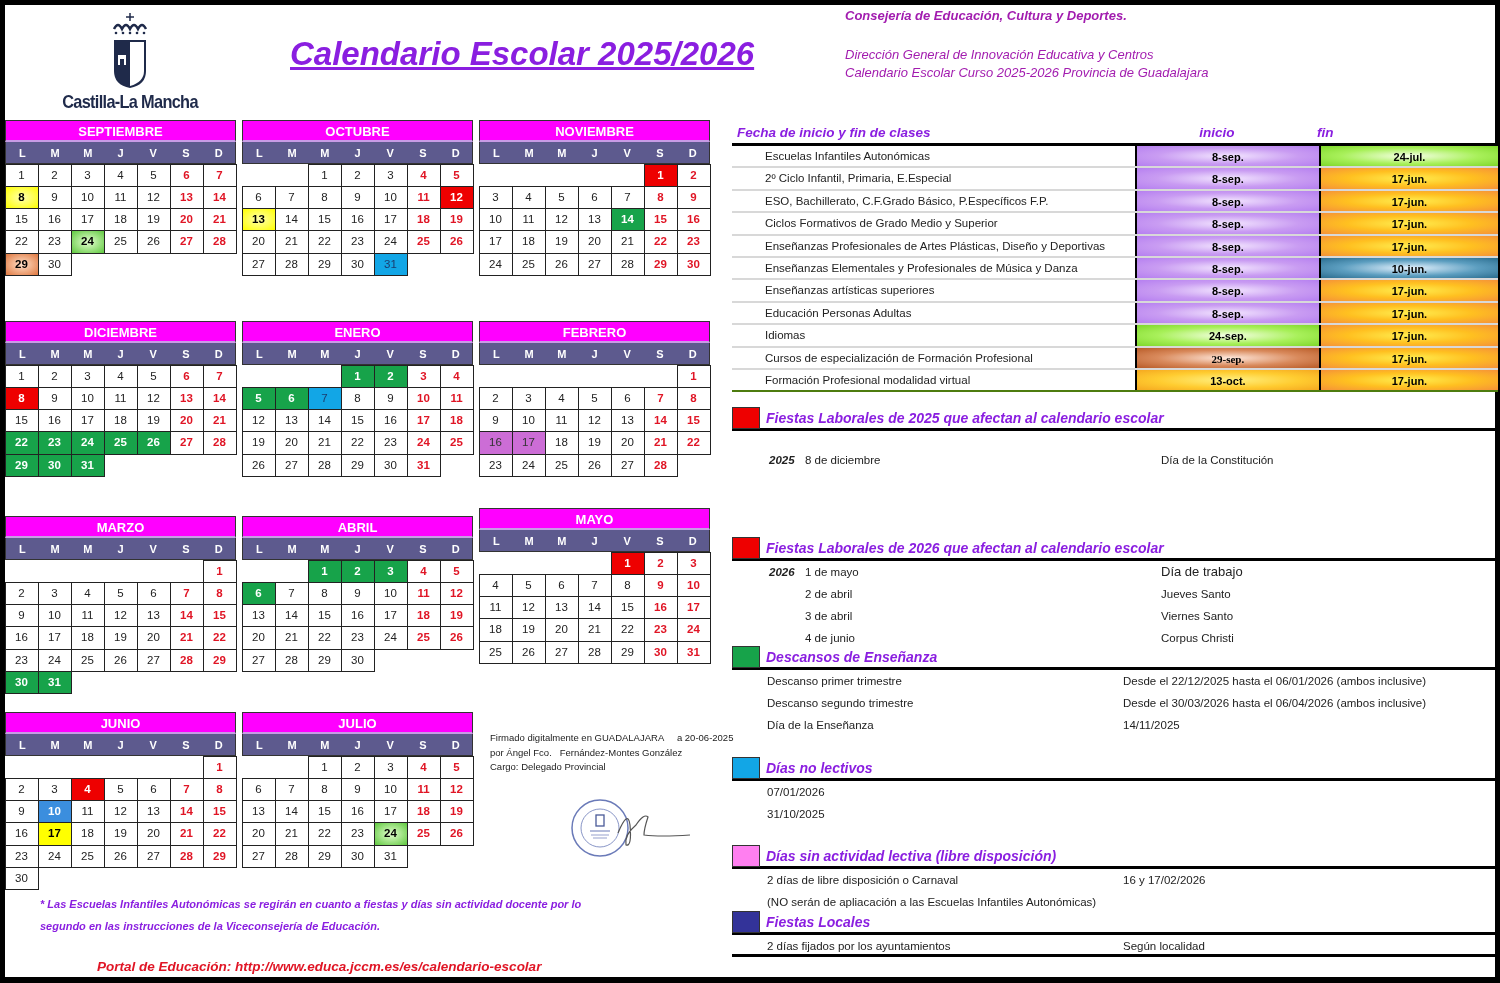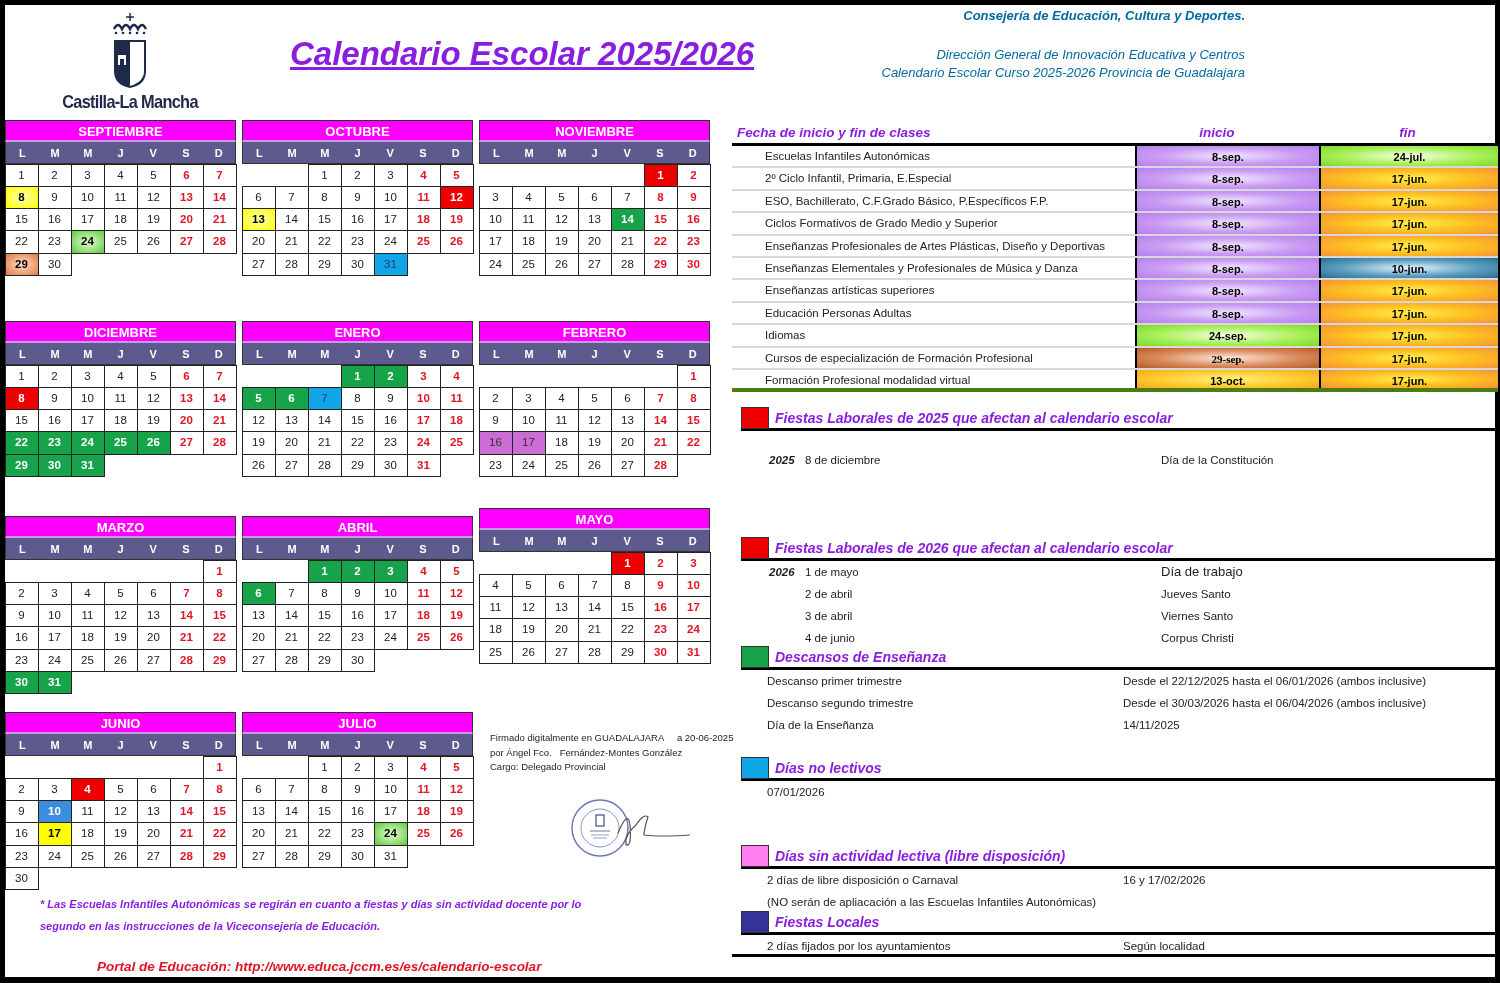--- a/index.html
+++ b/index.html
@@ -6,21 +6,21 @@
   html, body { width: 1500px; height: 983px; overflow: hidden; background: #000; }
   body { font-family: "Liberation Sans", sans-serif; position: relative; }
   .page { position: absolute; left: 5px; top: 5px; width: 1490px; height: 972px; background: #fff; }
 
   .logo { position: absolute; left: 40px; top: 8px; width: 170px; height: 106px; text-align: center; }
   .logo svg { display: block; margin: 0 auto; }
   .logo .logo-text { font-family: "Liberation Sans", sans-serif; font-weight: bold; font-size: 19px; color: #1f2a4a; letter-spacing: -0.8px; margin-top: 2px; transform: scaleX(0.86); }
 
   .main-title { position: absolute; left: 285px; top: 30px; font-size: 33px; font-weight: bold; font-style: italic; color: #8a1ee0; text-decoration: underline; text-decoration-thickness: 3px; }
 
-  .hdr-right { position: absolute; left: 790px; top: 3px; width: 450px; text-align: right; font-style: italic; font-size: 13px; color: #0369a1; }
+  .hdr-right { position: absolute; left: 840px; top: 3px; width: 450px; text-align: left; font-style: italic; font-size: 13px; color: #a21caf; }
   .hdr-right .consejeria { font-weight: bold; margin-bottom: 23px; }
   .hdr-right .line { line-height: 18px; }
 
   
   .month { position: absolute; width: 231px; }
   .month .mh { height: 22px; background: #ff00ff; color: #fff; font-weight: bold; font-size: 13px; text-align: center; line-height: 22px; border: 1px solid #333; border-bottom: 2px solid #c89be6; }
   .month .dh { display: grid; grid-template-columns: repeat(7, 1fr); height: 22px; background: #5d5a8e; border: 1px solid #333; border-top: none; }
   .month .dh span { color: #fff; font-weight: bold; font-size: 11px; text-align: center; line-height: 22px; }
   .month .grid { display: grid; grid-template-columns: repeat(7, 33px); grid-auto-rows: 22.3px; }
   .cell { border: 1px solid #222; margin: -0.5px; text-align: center; font-size: 11.5px; line-height: 20px; color: #222; background: #fff; }
@@ -34,37 +34,37 @@
   .cell.c-end-green { background: radial-gradient(#e5ffd0, #5ec83e); color: #000; font-weight: bold; }
   .cell.c-start-brown { background: radial-gradient(#ffe0c8, #e07840); color: #000; font-weight: bold; }
   .cell.c-end-blue { background: #3b8ede; color: #fff; font-weight: bold; }
   .cell.c-end-yellow { background: #ffff00; color: #000; font-weight: bold; }
 
   
   .dates-table { position: absolute; left: 727px; top: 117px; width: 766px; }
   .dt-head { display: flex; height: 24px; align-items: center; border-bottom: 3px solid #000; font-weight: bold; font-style: italic; color: #8a1ee0; font-size: 13.5px; }
   .dt-head .c1 { width: 385px; padding-left: 5px; }
   .dt-head .c2 { width: 200px; text-align: center; }
-  .dt-head .c3 { width: 181px; text-align: center; }
+  .dt-head .c3 { width: 181px; text-align: left; }
   .dt-row { display: flex; height: 22.4px; border-bottom: 2px solid #d8d8d8; }
   .dt-row .c1 { width: 385px; padding-left: 5px; font-size: 11.5px; line-height: 20px; color: #222; border-right: 2px solid #000; margin-left: 28px; }
   .dt-row .c2, .dt-row .c3 { font-size: 11px; font-weight: bold; text-align: center; line-height: 22px; color: #000; }
   .dt-row .c2 { width: 188px; border-right: 2px solid #000; }
   .dt-row .c3 { width: 181px; }
-  .dt-row:last-child { border-bottom: 4px solid #4d7c0f; }
+  .dt-row:last-child { border-bottom: 2px solid #4d7c0f; }
   .bg-purple { background: radial-gradient(ellipse at center, #f3e6ff 0%, #c99cf2 55%, #b57ff0 100%); }
   .bg-green { background: radial-gradient(ellipse at center, #f6ffe6 0%, #a8f05a 55%, #7ed82a 100%); }
   .bg-orange { background: radial-gradient(ellipse at center, #ffee50 0%, #ffc020 50%, #f59238 100%); }
   .bg-blue { background: radial-gradient(ellipse at center, #e6f3ff 0%, #5c9ec0 55%, #2a6c8e 100%); }
   .bg-brown { background: radial-gradient(ellipse at center, #ffe8dc 0%, #d98a5c 55%, #b85a26 100%); font-family: Liberation Serif, serif; }
   .bg-gold { background: radial-gradient(ellipse at center, #fff080 0%, #ffcc30 55%, #f5a820 100%); }
 
   
   .legend { position: absolute; left: 727px; width: 766px; }
-  .legend .lh { display: flex; align-items: center; height: 24px; border-bottom: 3px solid #000; margin-left: 9px; }
+  .legend .lh { display: flex; align-items: center; height: 24px; border-bottom: 3px solid #000; }
   .legend .sw { width: 28px; height: 22px; border: 1.5px solid #333; margin-right: 6px; }
   .legend .lt { font-weight: bold; font-style: italic; color: #8a1ee0; font-size: 14px; }
   .legend .lr { display: flex; font-size: 11.5px; color: #222; height: 22px; line-height: 22px; }
   .legend .lr .y { width: 36px; margin-left: 37px; font-weight: bold; font-style: italic; }
   .legend .lr .a { width: 356px; }
   .legend .lr .a2 { width: 356px; margin-left: 35px; }
   .legend .lr .b { flex: 1; }
   .legend .lr .b.big { font-size: 13px; }
 
   .sig { position: absolute; left: 485px; top: 726px; font-size: 9.5px; color: #222; line-height: 14.5px; }
@@ -757,20 +757,23 @@
   </div>
 
   <div class="legend" style="top:752px;">
     <div class="lh">
       <div class="sw" style="background:#12a6e6"></div>
       <div class="lt">Días no lectivos</div>
     </div>
     <div class="lr">
       <span class="a2">07/01/2026</span>
     </div>
+    <div class="lr">
+      <span class="a2">31/10/2025</span>
+    </div>
   </div>
 
   <div class="legend" style="top:840px;">
     <div class="lh">
       <div class="sw" style="background:#ff7ff0"></div>
       <div class="lt">Días sin actividad lectiva (libre disposición)</div>
     </div>
     <div class="lr">
       <span class="a2">2 días de libre disposición o Carnaval</span>
       <span class="b">16 y 17/02/2026</span>

